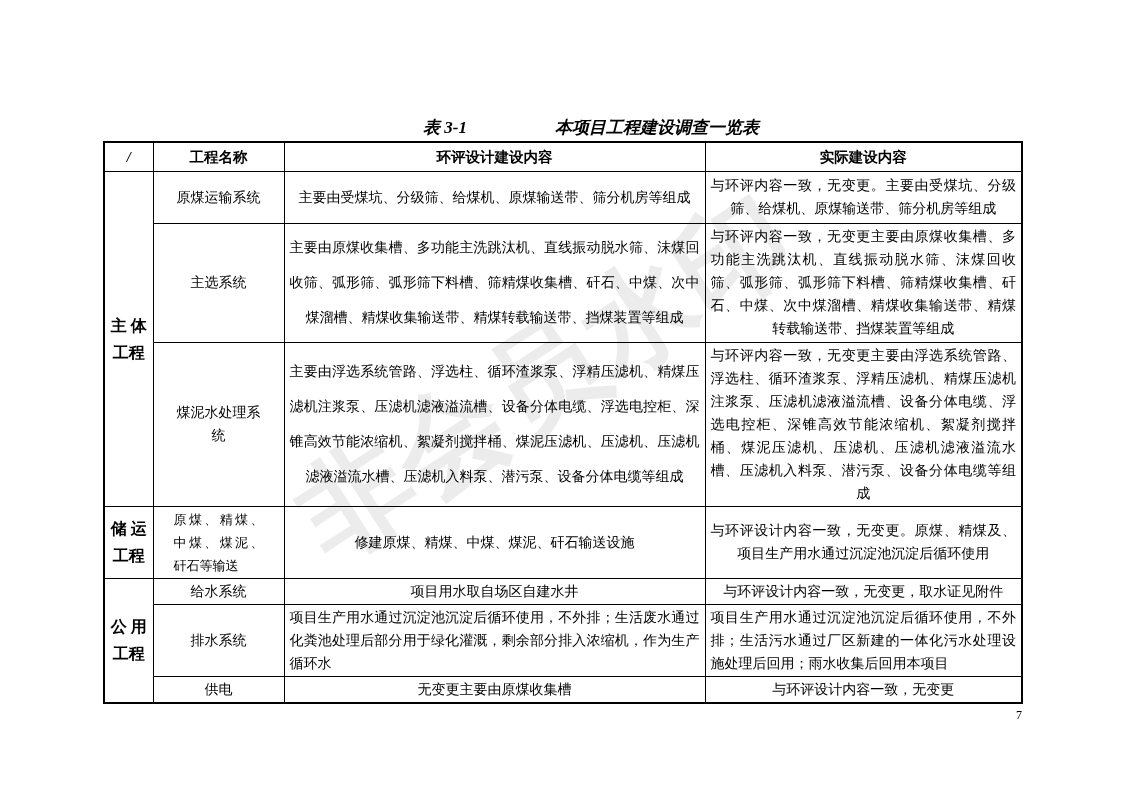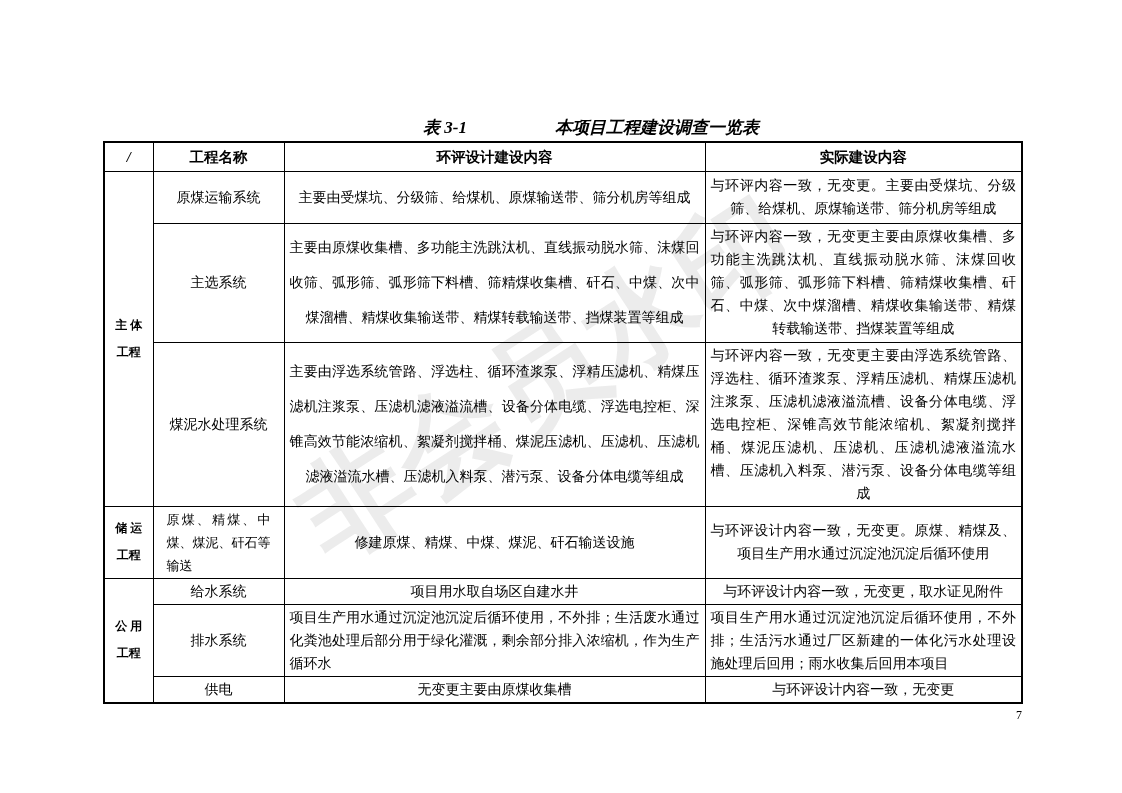--- a/index.html
+++ b/index.html
@@ -32,24 +32,24 @@
   td {
     border:1px solid #000;
     font-size:14px; line-height:23px;
     padding:1px 5px;
     vertical-align:middle;
     word-break:break-all;
   }
   td.hdr { font-weight:bold; text-align:center; font-size:14.5px; line-height:18px; }
   td.hdr-slash { font-style:italic; }
   td.grp {
-    font-weight:bold; text-align:center; font-size:12px;
+    font-weight:bold; text-align:center; font-size:16px;
     line-height:27px; white-space:pre-line; padding:1px 2px;
   }
-  td.name { text-align:center; padding:1px 13px; }
+  td.name { text-align:center; padding:1px 20px; }
   td.name-sm { font-size:13px; text-align:justify; text-align-last:left; }
   .c-center { text-align:center;margin-left:26px; }
   .c-just   { text-align:justify; text-align-last:center; }
   .c-justl  { text-align:justify; text-align-last:left;font-family:Liberation Serif, serif; }
   .lh-wide  { line-height:35px; }
   .page-number {
     position:absolute; left:1016px; top:708px; z-index:2;
     font-size:12px;
   }
 </style>

